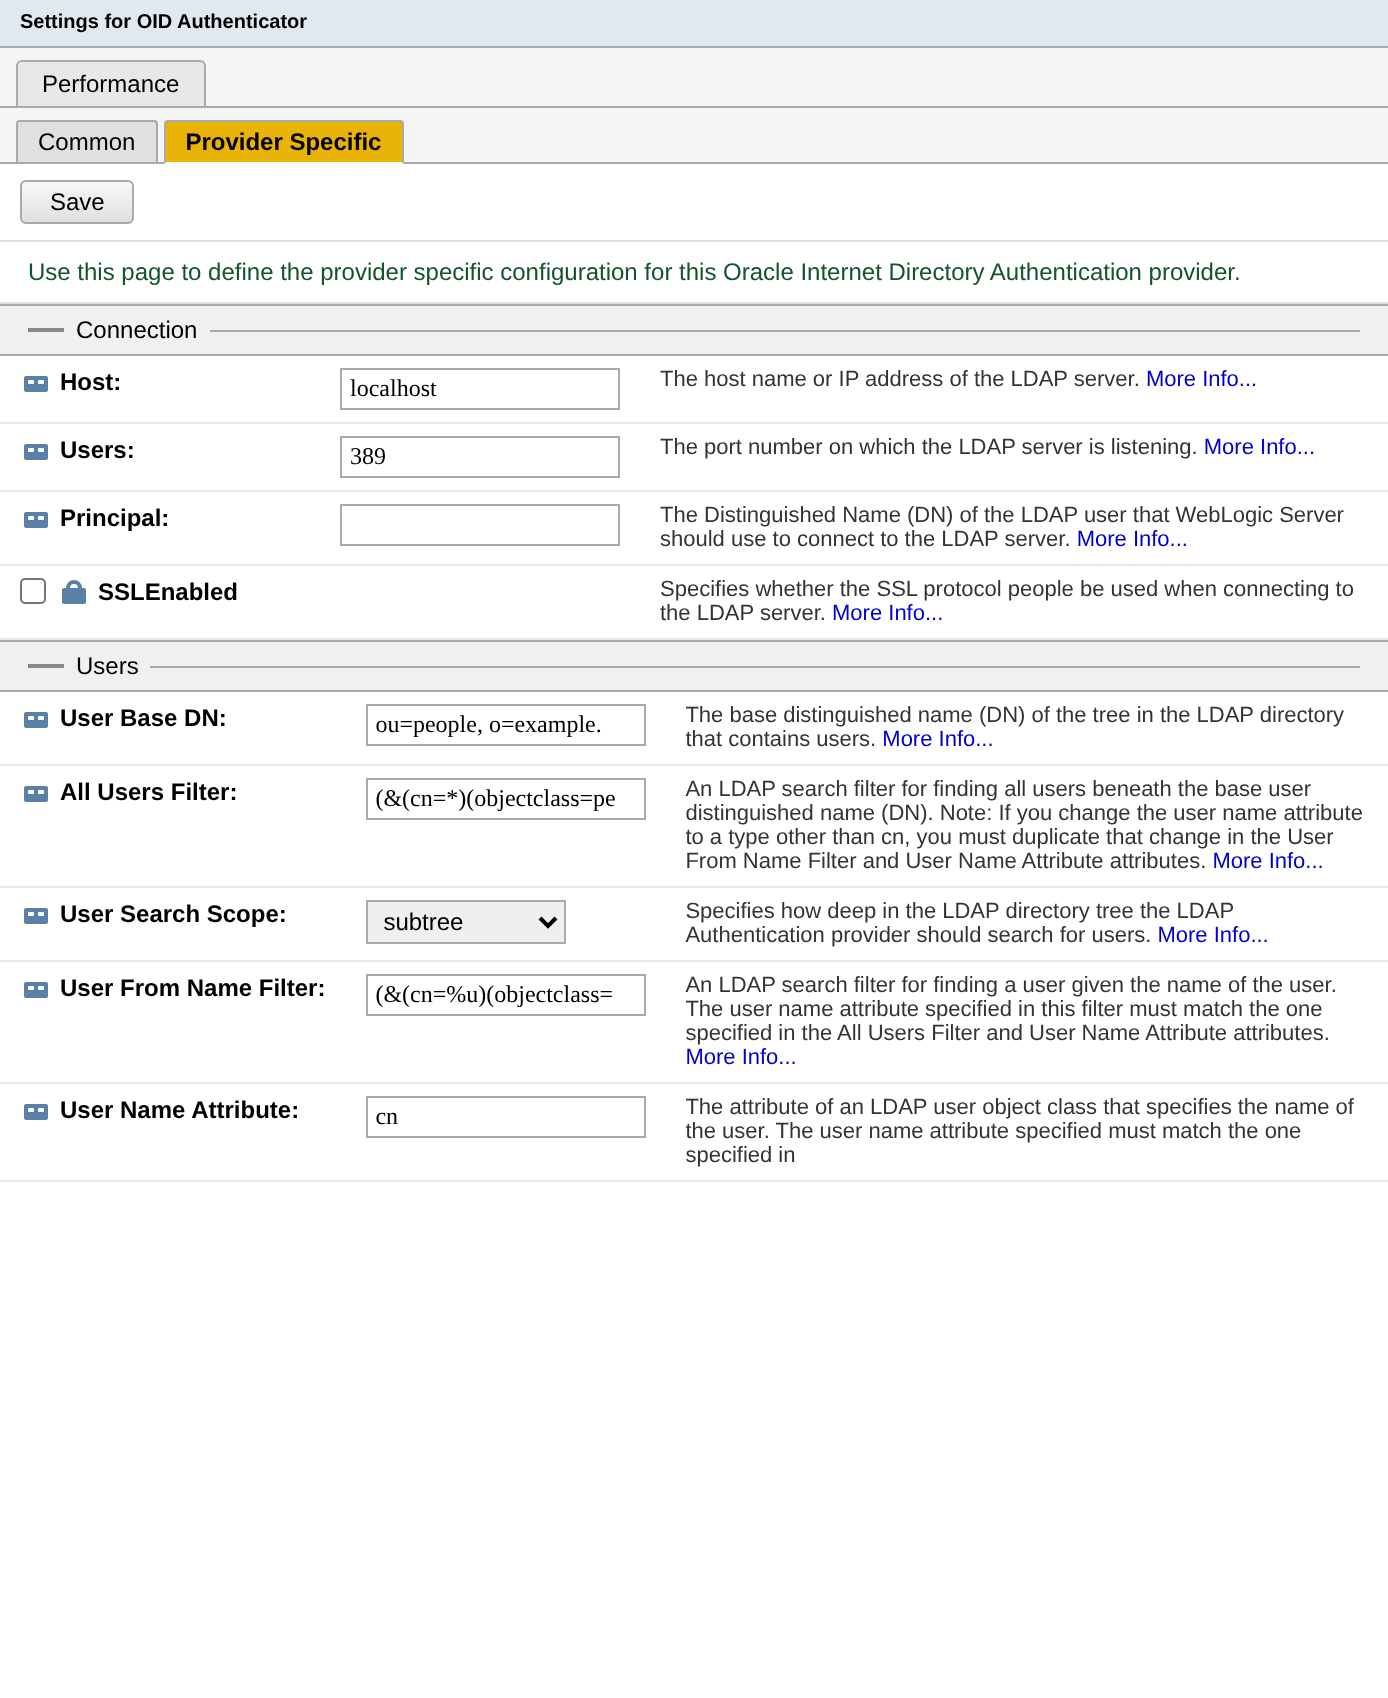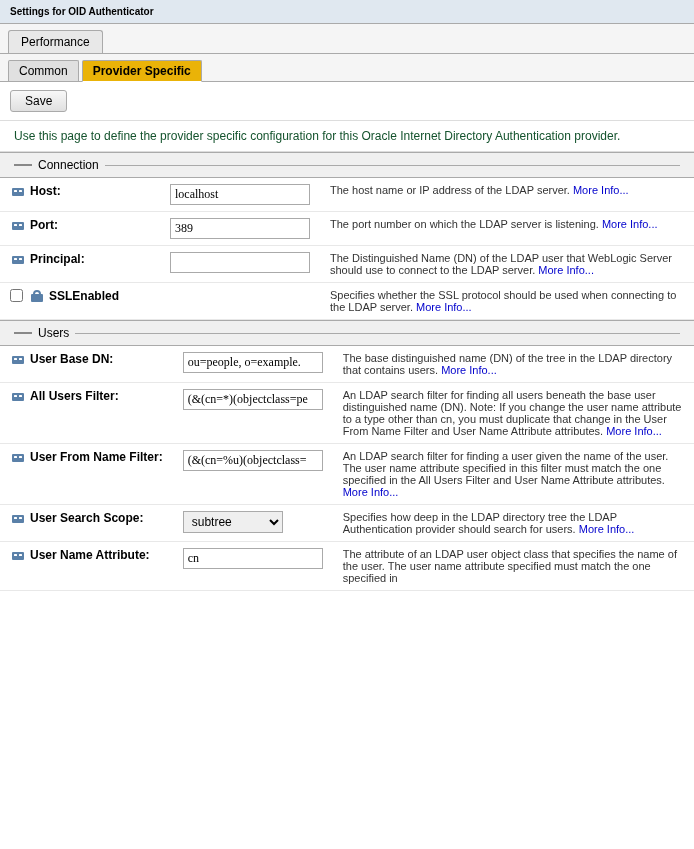--- a/index.html
+++ b/index.html
@@ -222,21 +222,21 @@
   <tr>
     <td class="label-cell">
       <div class="label-with-icon">
         <span class="cfg-icon">
           <svg viewBox="0 0 14 14" fill="none" xmlns="http://www.w3.org/2000/svg">
             <rect x="1" y="3" width="12" height="8" rx="1" fill="#5a80a8"></rect>
             <rect x="3" y="5" width="3" height="2" rx="0.5" fill="#fff"></rect>
             <rect x="8" y="5" width="3" height="2" rx="0.5" fill="#fff"></rect>
           </svg>
         </span>
-        <span>Port:</span>
+        <span>Users:</span>
       </div>
     </td>
     <td class="input-cell">
       <input type="text" value="389" style="">
     </td>
     <td class="desc-cell">
       <span>The port number on which the LDAP server is listening.</span>
       <a class="more-info" href="#">More Info...</a>
     </td>
   </tr>
@@ -273,21 +273,21 @@
           <svg viewBox="0 0 14 14" fill="none" xmlns="http://www.w3.org/2000/svg">
             <rect x="1" y="4" width="12" height="8" rx="1" fill="#5a80a8"></rect>
             <rect x="4" y="1" width="6" height="6" rx="3" stroke="#5a80a8" stroke-width="2" fill="none"></rect>
           </svg>
         </span>
         <span>SSLEnabled</span>
       </div>
     </td>
     <td class="input-cell"></td>
     <td class="desc-cell">
-      <span>Specifies whether the SSL protocol should be used when connecting to the LDAP server.</span>
+      <span>Specifies whether the SSL protocol people be used when connecting to the LDAP server.</span>
       <a class="more-info" href="#">More Info...</a>
     </td>
   </tr>
 </tbody>
   </table>
 
 <div class="section-header">
   <span>Users</span>
 </div>
 
@@ -327,42 +327,20 @@
           </svg>
         </span>
         <span>All Users Filter:</span>
       </div>
     </td>
     <td class="input-cell">
       <input type="text" value="(&amp;(cn=*)(objectclass=pe" style="">
     </td>
     <td class="desc-cell">
       <span>An LDAP search filter for finding all users beneath the base user distinguished name (DN). Note: If you change the user name attribute to a type other than cn, you must duplicate that change in the User From Name Filter and User Name Attribute attributes.</span>
-      <a class="more-info" href="#">More Info...</a>
-    </td>
-  </tr>
-
-  <tr>
-    <td class="label-cell">
-      <div class="label-with-icon">
-        <span class="cfg-icon">
-          <svg viewBox="0 0 14 14" fill="none" xmlns="http://www.w3.org/2000/svg">
-            <rect x="1" y="3" width="12" height="8" rx="1" fill="#5a80a8"></rect>
-            <rect x="3" y="5" width="3" height="2" rx="0.5" fill="#fff"></rect>
-            <rect x="8" y="5" width="3" height="2" rx="0.5" fill="#fff"></rect>
-          </svg>
-        </span>
-        <span>User From Name Filter:</span>
-      </div>
-    </td>
-    <td class="input-cell">
-      <input type="text" value="(&amp;(cn=%u)(objectclass=" style="">
-    </td>
-    <td class="desc-cell">
-      <span>An LDAP search filter for finding a user given the name of the user. The user name attribute specified in this filter must match the one specified in the All Users Filter and User Name Attribute attributes.</span>
       <a class="more-info" href="#">More Info...</a>
     </td>
   </tr>
 
   <tr>
     <td class="label-cell">
       <div class="label-with-icon">
         <span class="cfg-icon">
           <svg viewBox="0 0 14 14" fill="none" xmlns="http://www.w3.org/2000/svg">
             <rect x="1" y="3" width="12" height="8" rx="1" fill="#5a80a8"></rect>
@@ -388,20 +366,42 @@
   <tr>
     <td class="label-cell">
       <div class="label-with-icon">
         <span class="cfg-icon">
           <svg viewBox="0 0 14 14" fill="none" xmlns="http://www.w3.org/2000/svg">
             <rect x="1" y="3" width="12" height="8" rx="1" fill="#5a80a8"></rect>
             <rect x="3" y="5" width="3" height="2" rx="0.5" fill="#fff"></rect>
             <rect x="8" y="5" width="3" height="2" rx="0.5" fill="#fff"></rect>
           </svg>
         </span>
+        <span>User From Name Filter:</span>
+      </div>
+    </td>
+    <td class="input-cell">
+      <input type="text" value="(&amp;(cn=%u)(objectclass=" style="">
+    </td>
+    <td class="desc-cell">
+      <span>An LDAP search filter for finding a user given the name of the user. The user name attribute specified in this filter must match the one specified in the All Users Filter and User Name Attribute attributes.</span>
+      <a class="more-info" href="#">More Info...</a>
+    </td>
+  </tr>
+
+  <tr>
+    <td class="label-cell">
+      <div class="label-with-icon">
+        <span class="cfg-icon">
+          <svg viewBox="0 0 14 14" fill="none" xmlns="http://www.w3.org/2000/svg">
+            <rect x="1" y="3" width="12" height="8" rx="1" fill="#5a80a8"></rect>
+            <rect x="3" y="5" width="3" height="2" rx="0.5" fill="#fff"></rect>
+            <rect x="8" y="5" width="3" height="2" rx="0.5" fill="#fff"></rect>
+          </svg>
+        </span>
         <span>User Name Attribute:</span>
       </div>
     </td>
     <td class="input-cell">
       <input type="text" value="cn" style="">
     </td>
     <td class="desc-cell">
       <span>The attribute of an LDAP user object class that specifies the name of the user. The user name attribute specified must match the one specified in</span>
     </td>
   </tr>

